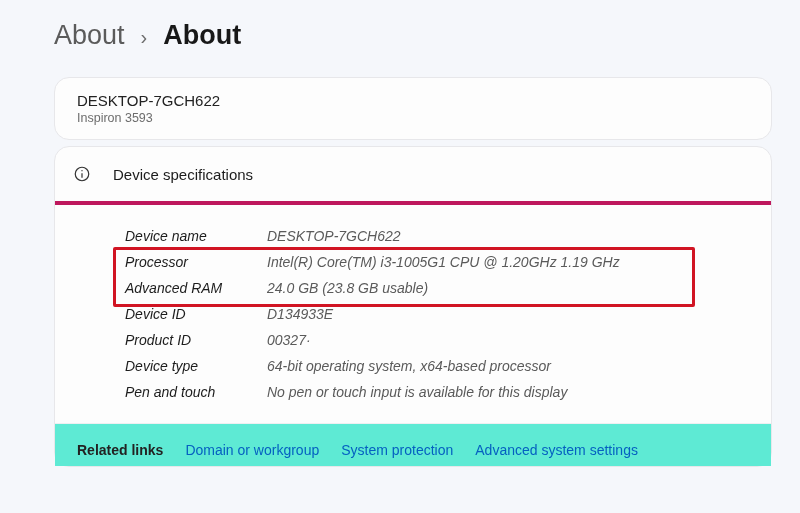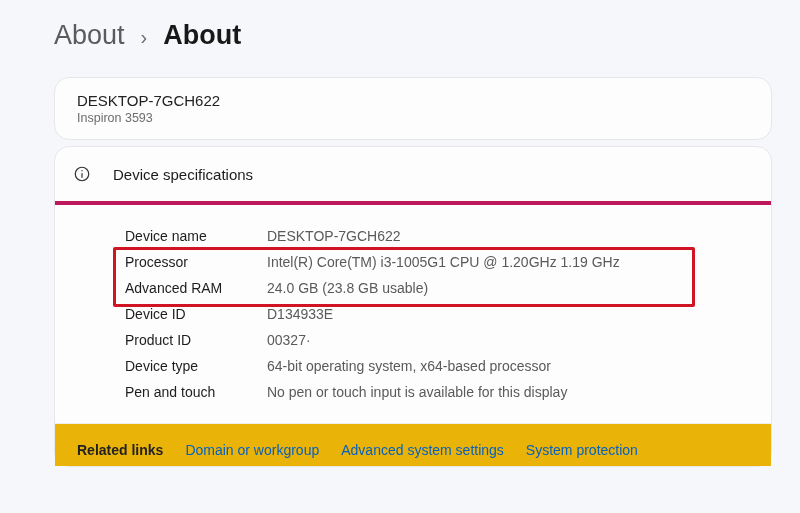--- a/index.html
+++ b/index.html
@@ -51,36 +51,36 @@
     border-bottom: 4px solid #be185d;
   }
   .info-icon {
     width: 18px; height: 18px;
     display:inline-flex; align-items:center; justify-content:center;
   }
   .info-icon svg { width:18px; height:18px; }
   .spec-title { font-size: 15px; color: #1c1c1c; }
   .spec-body { padding: 18px 22px 18px 70px; position: relative; }
   .spec-table { display: table; border-collapse: collapse; width: 100%; }
-  .spec-row { display: table-row; }
+  .spec-row { display: table-row; font-style: italic; }
   .spec-label, .spec-value { display: table-cell; padding: 5px 0; vertical-align: top; font-size: 14px; }
   .spec-label { width: 130px; color: #1d1d1d; font-weight: 400; }
   .spec-value { color: #5a5a5a; padding-left: 12px; }
   .highlight-box {
     position: absolute;
     border: 3px solid #d11423;
     pointer-events: none;
     border-radius: 2px;
   }
   .links-card {
     display:flex;
     align-items:center;
     gap: 22px;
     padding: 18px 22px 8px 22px;
-    background:#eab308;
+    background:#5eead4;
     border:1px solid #e7e7ea;
     border-top:none;
     border-radius: 0 0 5px 5px;
   }
   .links-label { font-size: 14px; font-weight:600; color:#222; }
   .link { color:#0560c1; font-size:14px; cursor:pointer; }
 </style>
 </head>
 <body>
 
@@ -139,18 +139,18 @@
           <div class="spec-label">Pen and touch</div>
           <div class="spec-value">No pen or touch input is available for this display</div>
         </div>
       </div>
       <div class="highlight-box" style="left:58px; top:42px; width:582px; height:60px;"></div>
     </div>
 
     <footer class="links-card" style="border:none;border-top:1px solid #efeff2;border-radius:0;">
       <span class="links-label">Related links</span>
       <span class="link">Domain or workgroup</span>
+      <span class="link">System protection</span>
       <span class="link">Advanced system settings</span>
-      <span class="link">System protection</span>
     </footer>
   </section>
 
 </div>
 
 </body></html>

